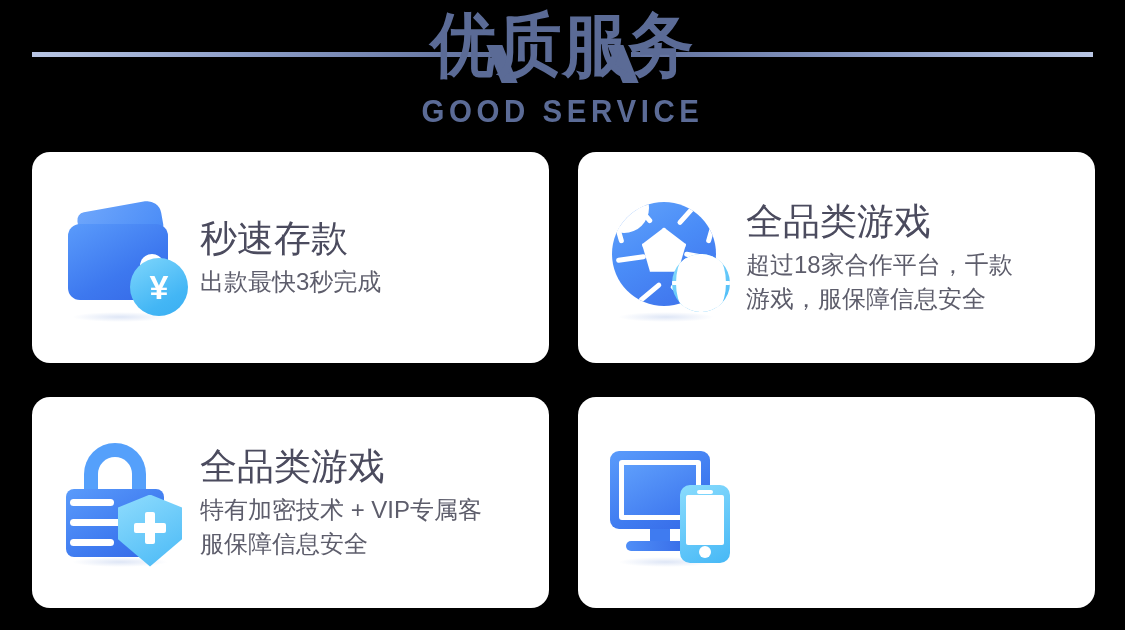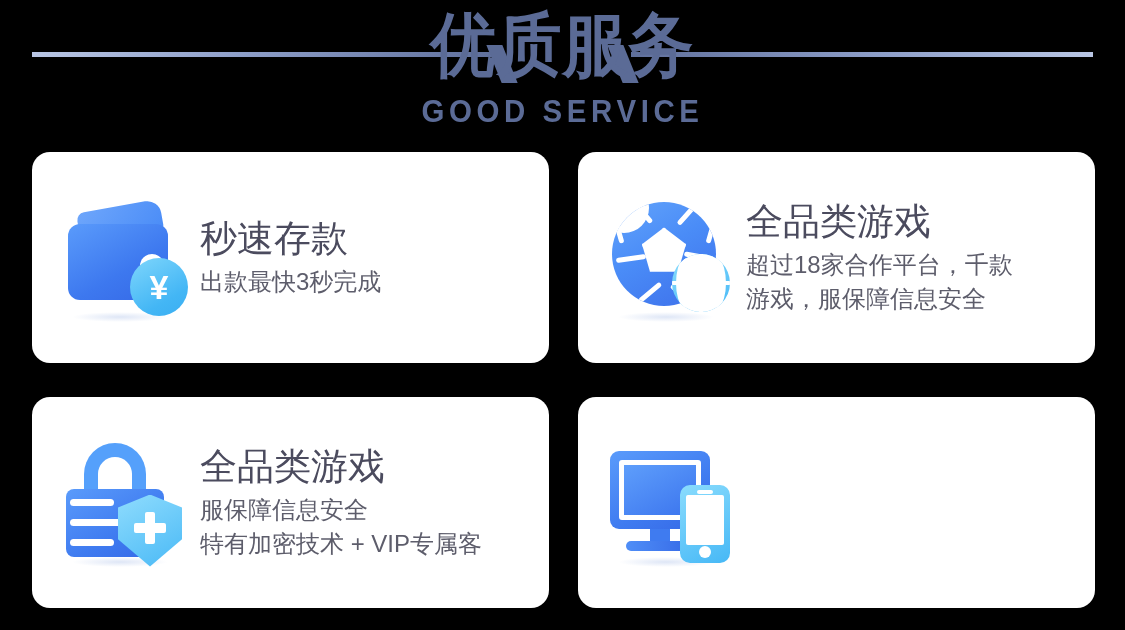--- a/index.html
+++ b/index.html
@@ -283,22 +283,22 @@
         <div class="lk-slot ls2"></div>
         <div class="lk-slot ls3"></div>
       </div>
       <div class="shield">
         <div class="plus"></div>
       </div>
     </div>
     <div class="texts">
       <div class="card-title">全品类游戏</div>
       <div class="card-sub">
+        <span class="ln">特有加密技术 + VIP专属客</span>
         <span class="ln">服保障信息安全</span>
-        <span class="ln">特有加密技术 + VIP专属客</span>
       </div>
     </div>
   </div>
 
   <div class="card">
     <div class="icon-wrap">
       <div class="icon-shadow"></div>
       <div class="monitor">
         <div class="screen"></div>
       </div>

